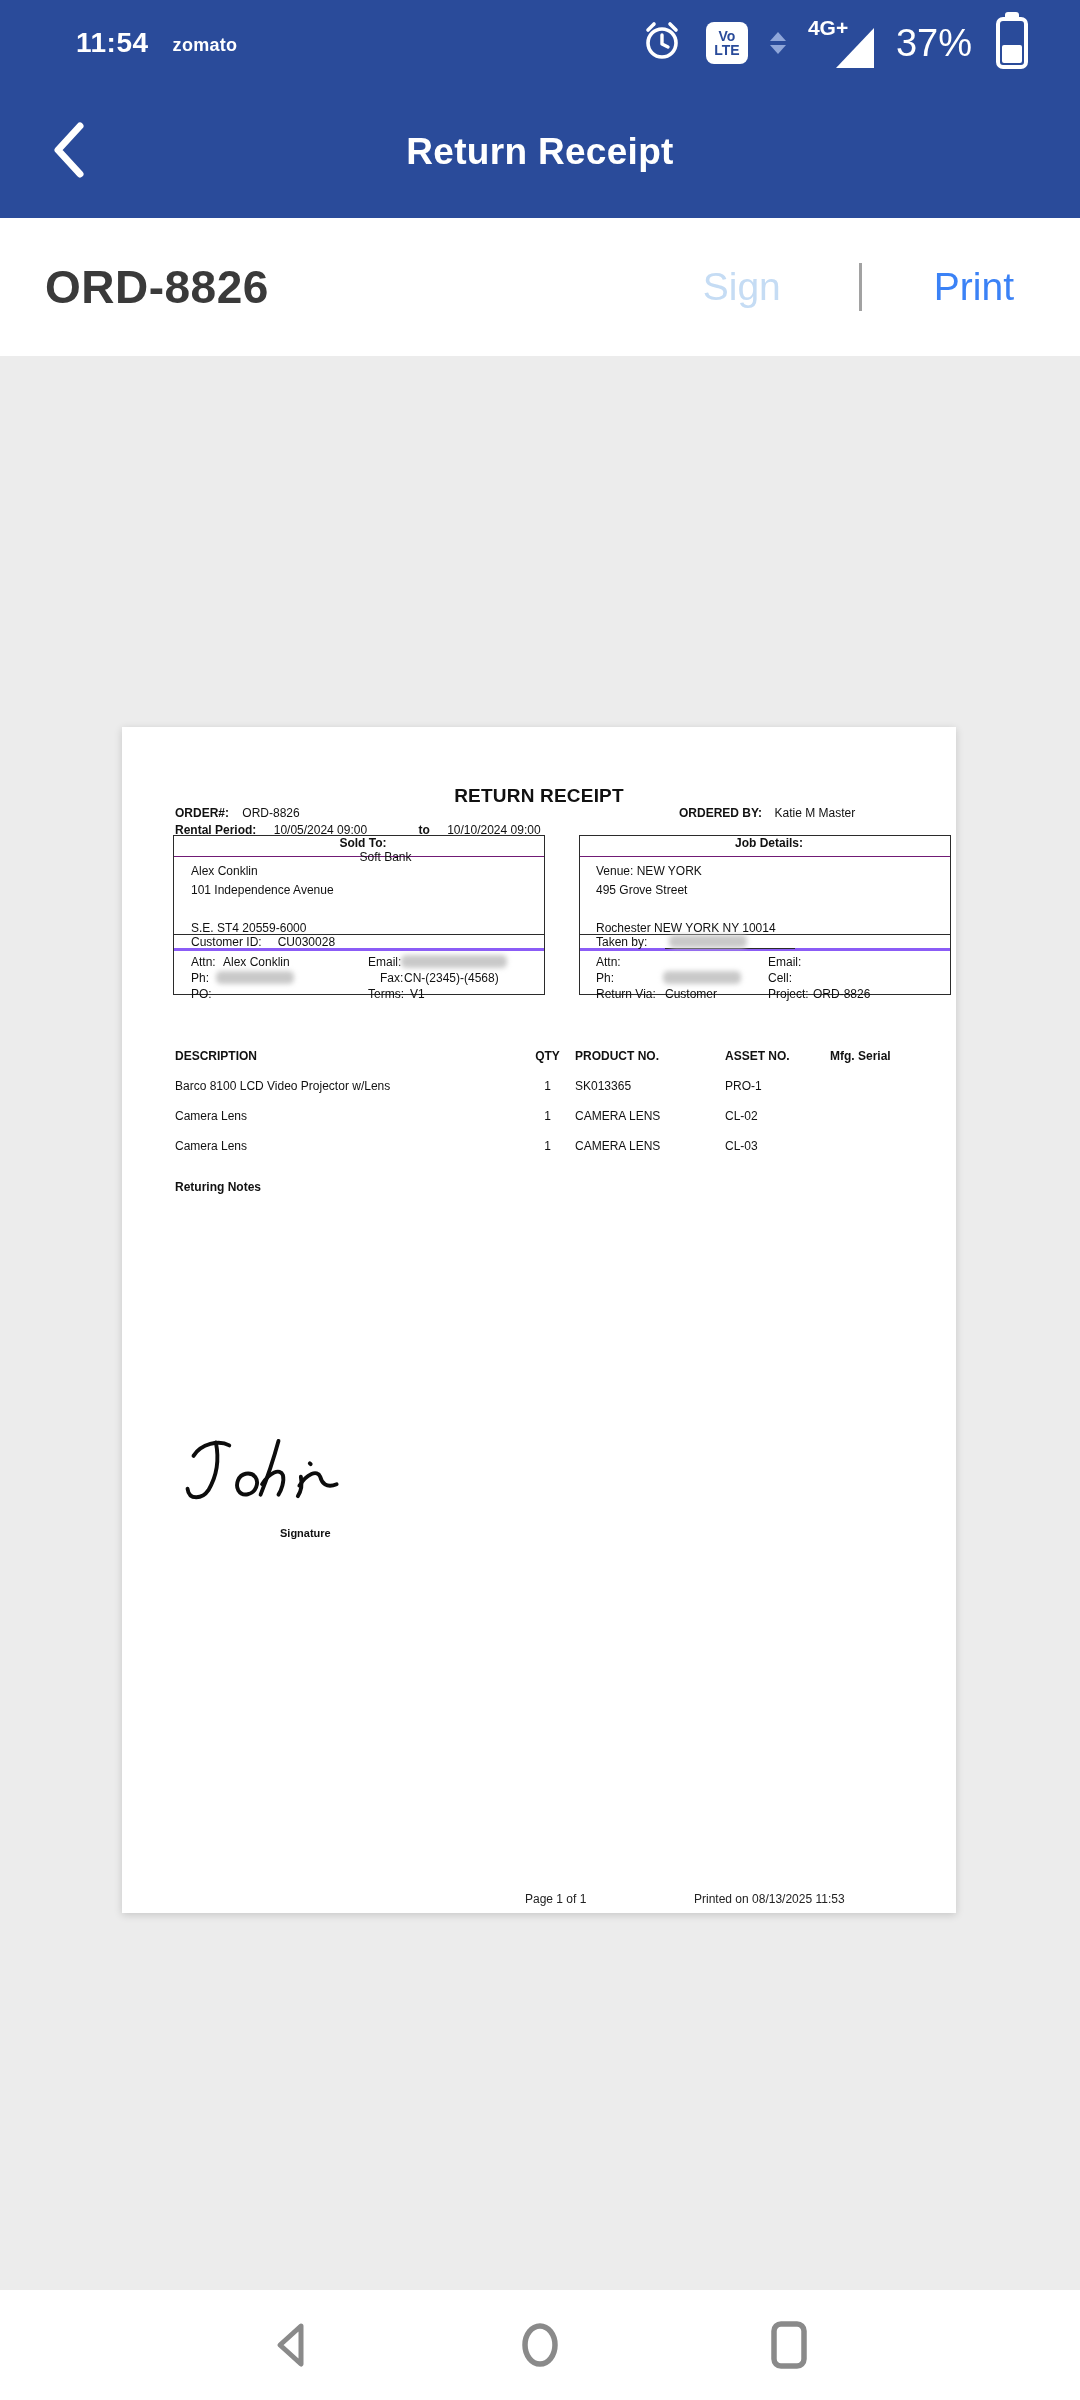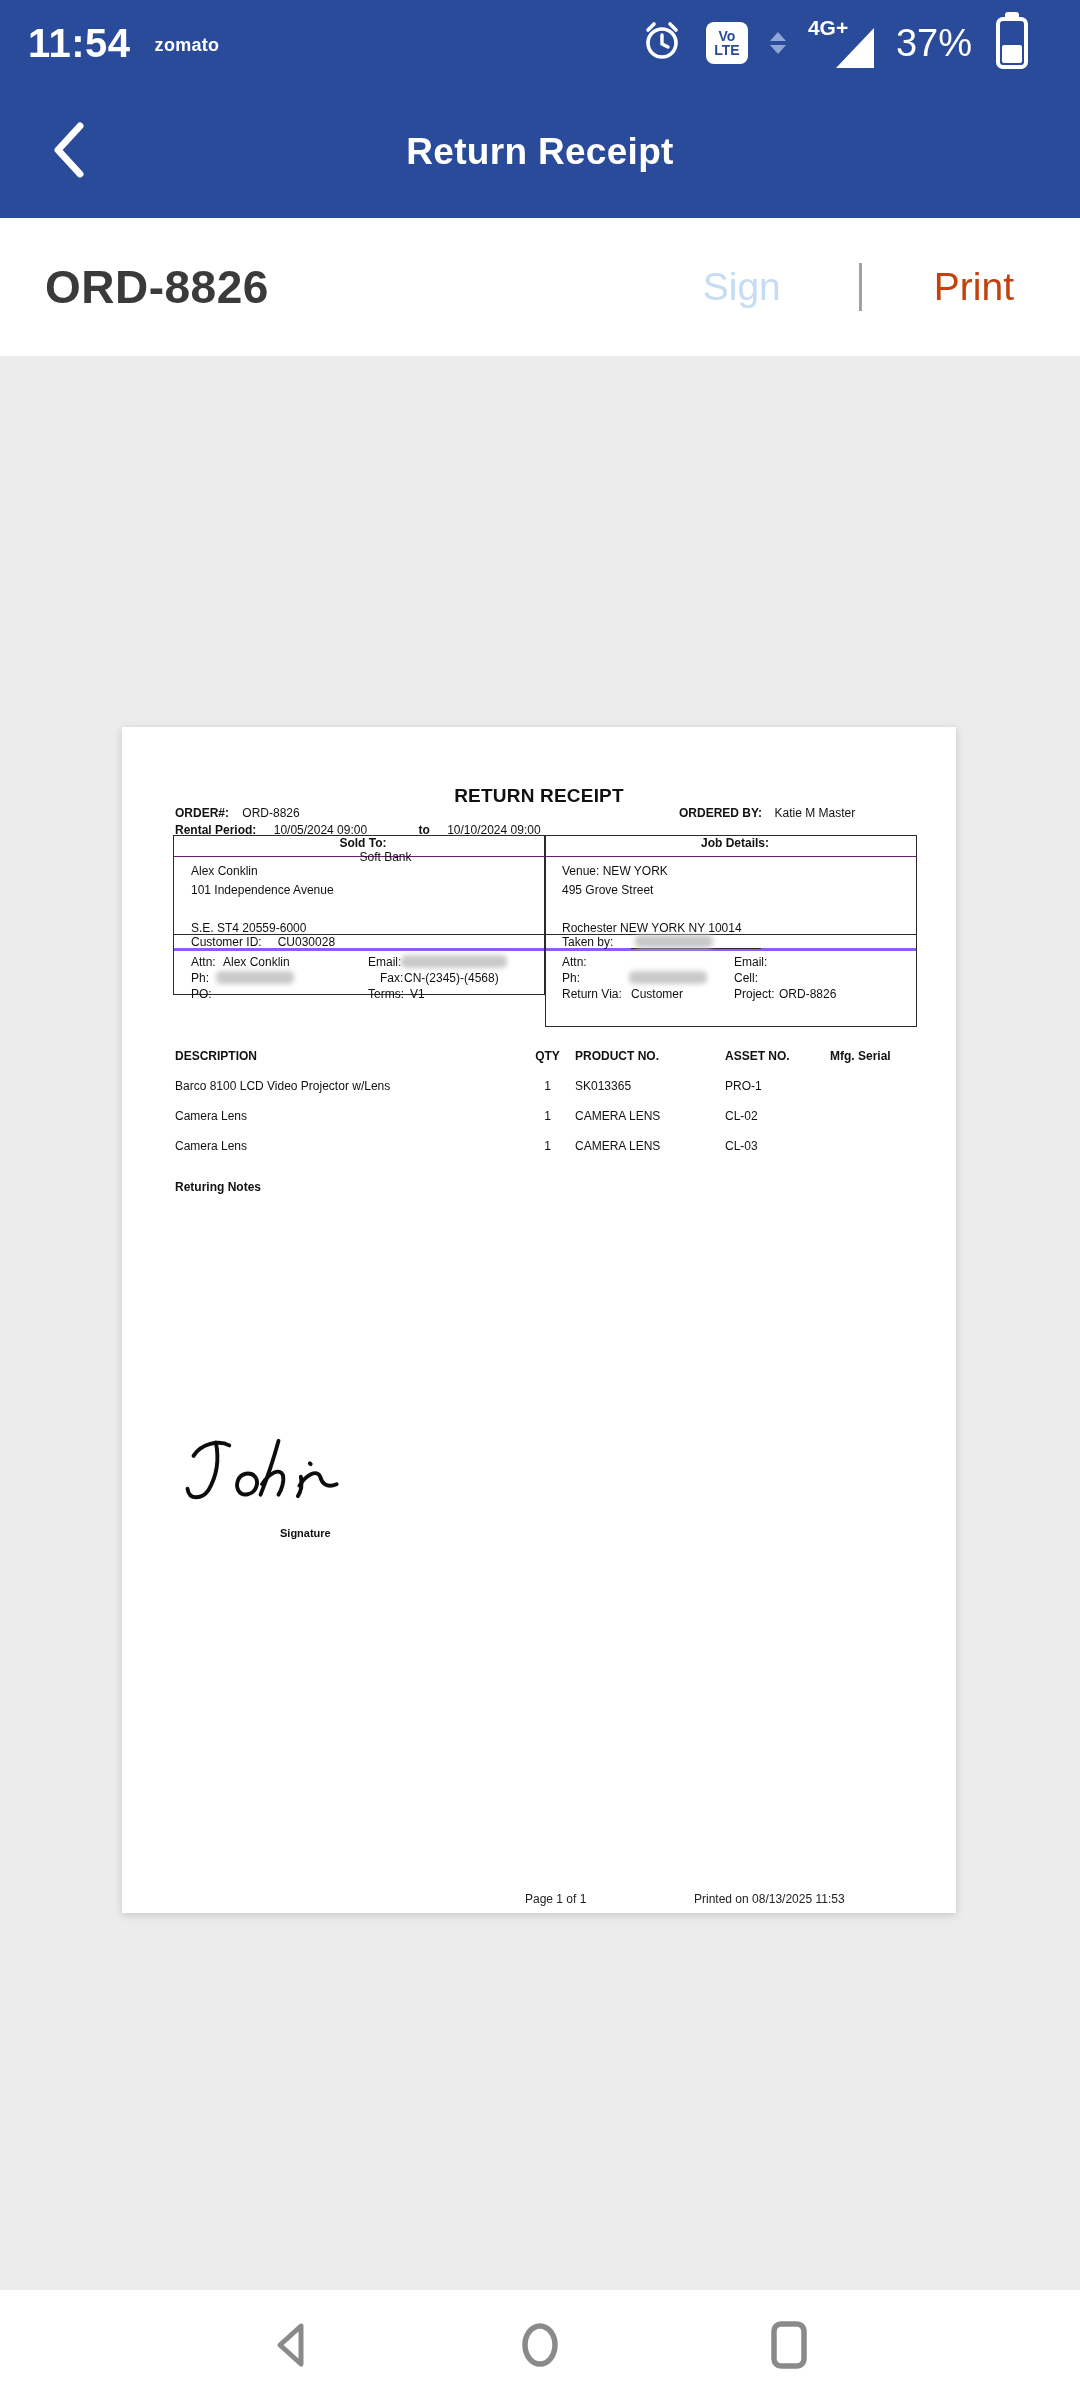--- a/index.html
+++ b/index.html
@@ -4,21 +4,21 @@
 <style>
   * { margin:0; padding:0; box-sizing:border-box; }
   html,body { width:1080px; height:2400px; }
   body { position:relative; overflow:hidden; background:#ececec;
          font-family:"Liberation Sans", sans-serif; }
 
   
   .blue-top { position:absolute; left:0; top:0; width:1080px; height:218px; background:#2a4b9a; }
   .statusbar { position:absolute; left:0; top:0; width:1080px; height:86px;
                display:flex; align-items:center; color:#fff; }
-  .sb-time { font-size:40px; font-weight:700; margin-left:28px; letter-spacing:0.5px; }
+  .sb-time { font-size:28px; font-weight:700; margin-left:76px; letter-spacing:0.5px; }
   .sb-carrier { font-size:18px; font-weight:700; margin-left:24px; margin-top:4px; letter-spacing:0.3px; }
   .sb-right { margin-left:auto; margin-right:52px; display:flex; align-items:center; gap:22px; }
   .volte-badge { width:42px; height:42px; background:#fff; border-radius:8px;
                  display:flex; flex-direction:column; align-items:center; justify-content:center;
                  color:#2a4b9a; font-weight:800; font-size:14px; line-height:14px; }
   .updown { display:flex; flex-direction:column; gap:4px; align-items:center; }
   .tri-up { width:0; height:0; border-left:8px solid transparent; border-right:8px solid transparent;
             border-bottom:9px solid #8fa6d9; }
   .tri-down { width:0; height:0; border-left:8px solid transparent; border-right:8px solid transparent;
               border-top:9px solid #8fa6d9; }
@@ -37,21 +37,21 @@
   .back-btn { position:absolute; left:42px; top:28px; width:52px; height:72px; cursor:pointer; }
   .appbar-title { width:100%; text-align:center; color:#fff; font-size:37px; font-weight:700; letter-spacing:0.3px; }
 
   
   .toolbar { position:absolute; left:0; top:218px; width:1080px; height:138px; background:#fff;
              display:flex; align-items:center; }
   .order-id { font-size:46px; font-weight:700; color:#3a3a3a; margin-left:45px; letter-spacing:0.5px; }
   .tb-actions { margin-left:auto; margin-right:66px; display:flex; align-items:center; }
   .sign-btn { font-size:39px; color:#c5dcf4; cursor:pointer; }
   .tb-divider { width:3px; height:48px; background:#a2a2a2; margin:0 72px 0 78px; }
-  .print-btn { font-size:39px; color:#c2410c; cursor:pointer; }
+  .print-btn { font-size:39px; color:#3b82f6; cursor:pointer; }
 
   
   .content { position:absolute; left:0; top:356px; width:1080px; height:1934px; background:#ececec; }
 
   .paper { position:absolute; left:122px; top:371px; width:834px; height:1186px; background:#fff;
            box-shadow:0 2px 8px rgba(0,0,0,0.16); font-size:12px; color:#111; }
   .paper .abs { position:absolute; }
   .b { font-weight:700; }
   .doc-title { left:0; top:58px; width:100%; text-align:center; font-size:19px; font-weight:800; letter-spacing:0.2px; }
 
@@ -188,21 +188,21 @@
           <span style="left:230px;">CN-(2345)-(4568)</span>
         </div>
         <div class="crow">
           <span style="left:17px;">PO:</span>
           <span style="left:194px;">Terms:</span>
           <span style="left:236px;">V1</span>
         </div>
       </div>
     </div>
 
-    <div class="info-box" style="left:423px; top:108px; width:372px; height:192px;">
+    <div class="info-box" style="left:457px; top:108px; width:372px; height:160px;">
       <div class="box-hdr">
         <span class="b">Job Details:</span>
       </div>
       <div class="addr" style="padding-left:16px;">
         <div>Venue: NEW YORK</div>
         <div>495 Grove Street</div>
         <div></div>
         <div>Rochester NEW YORK NY 10014</div>
       </div>
       <div class="mid-row" style="padding-left:16px;">

